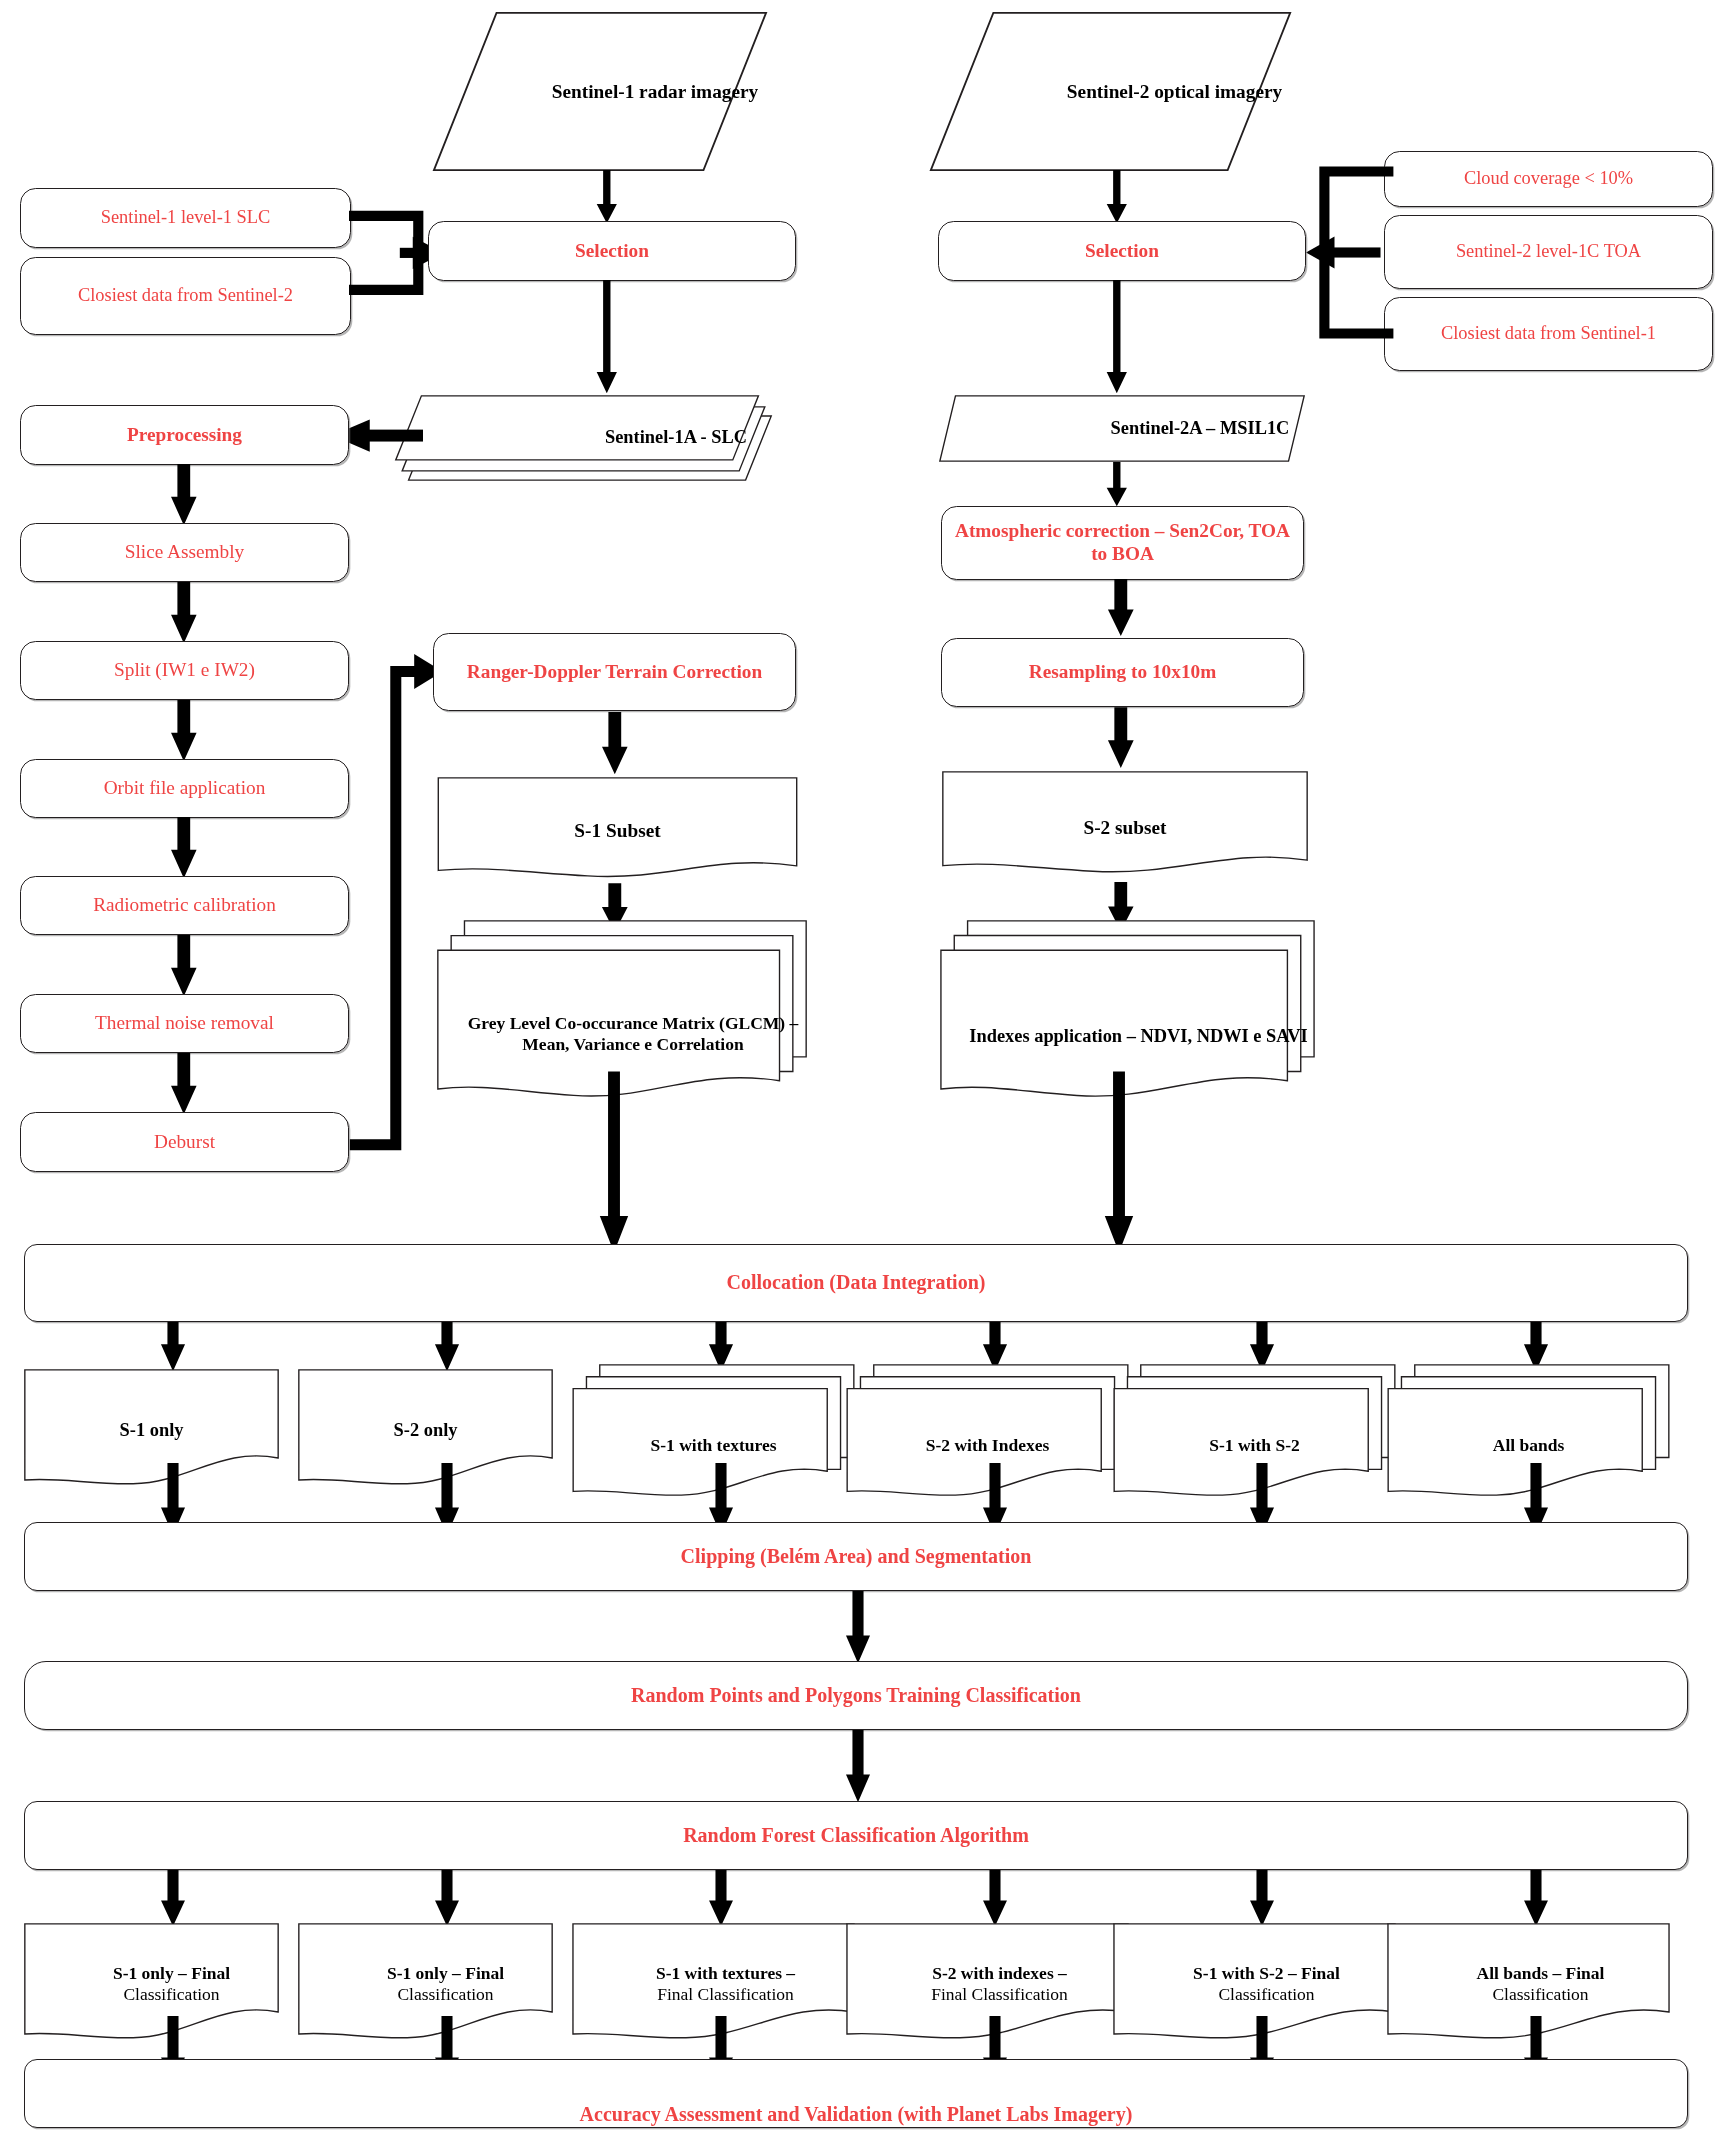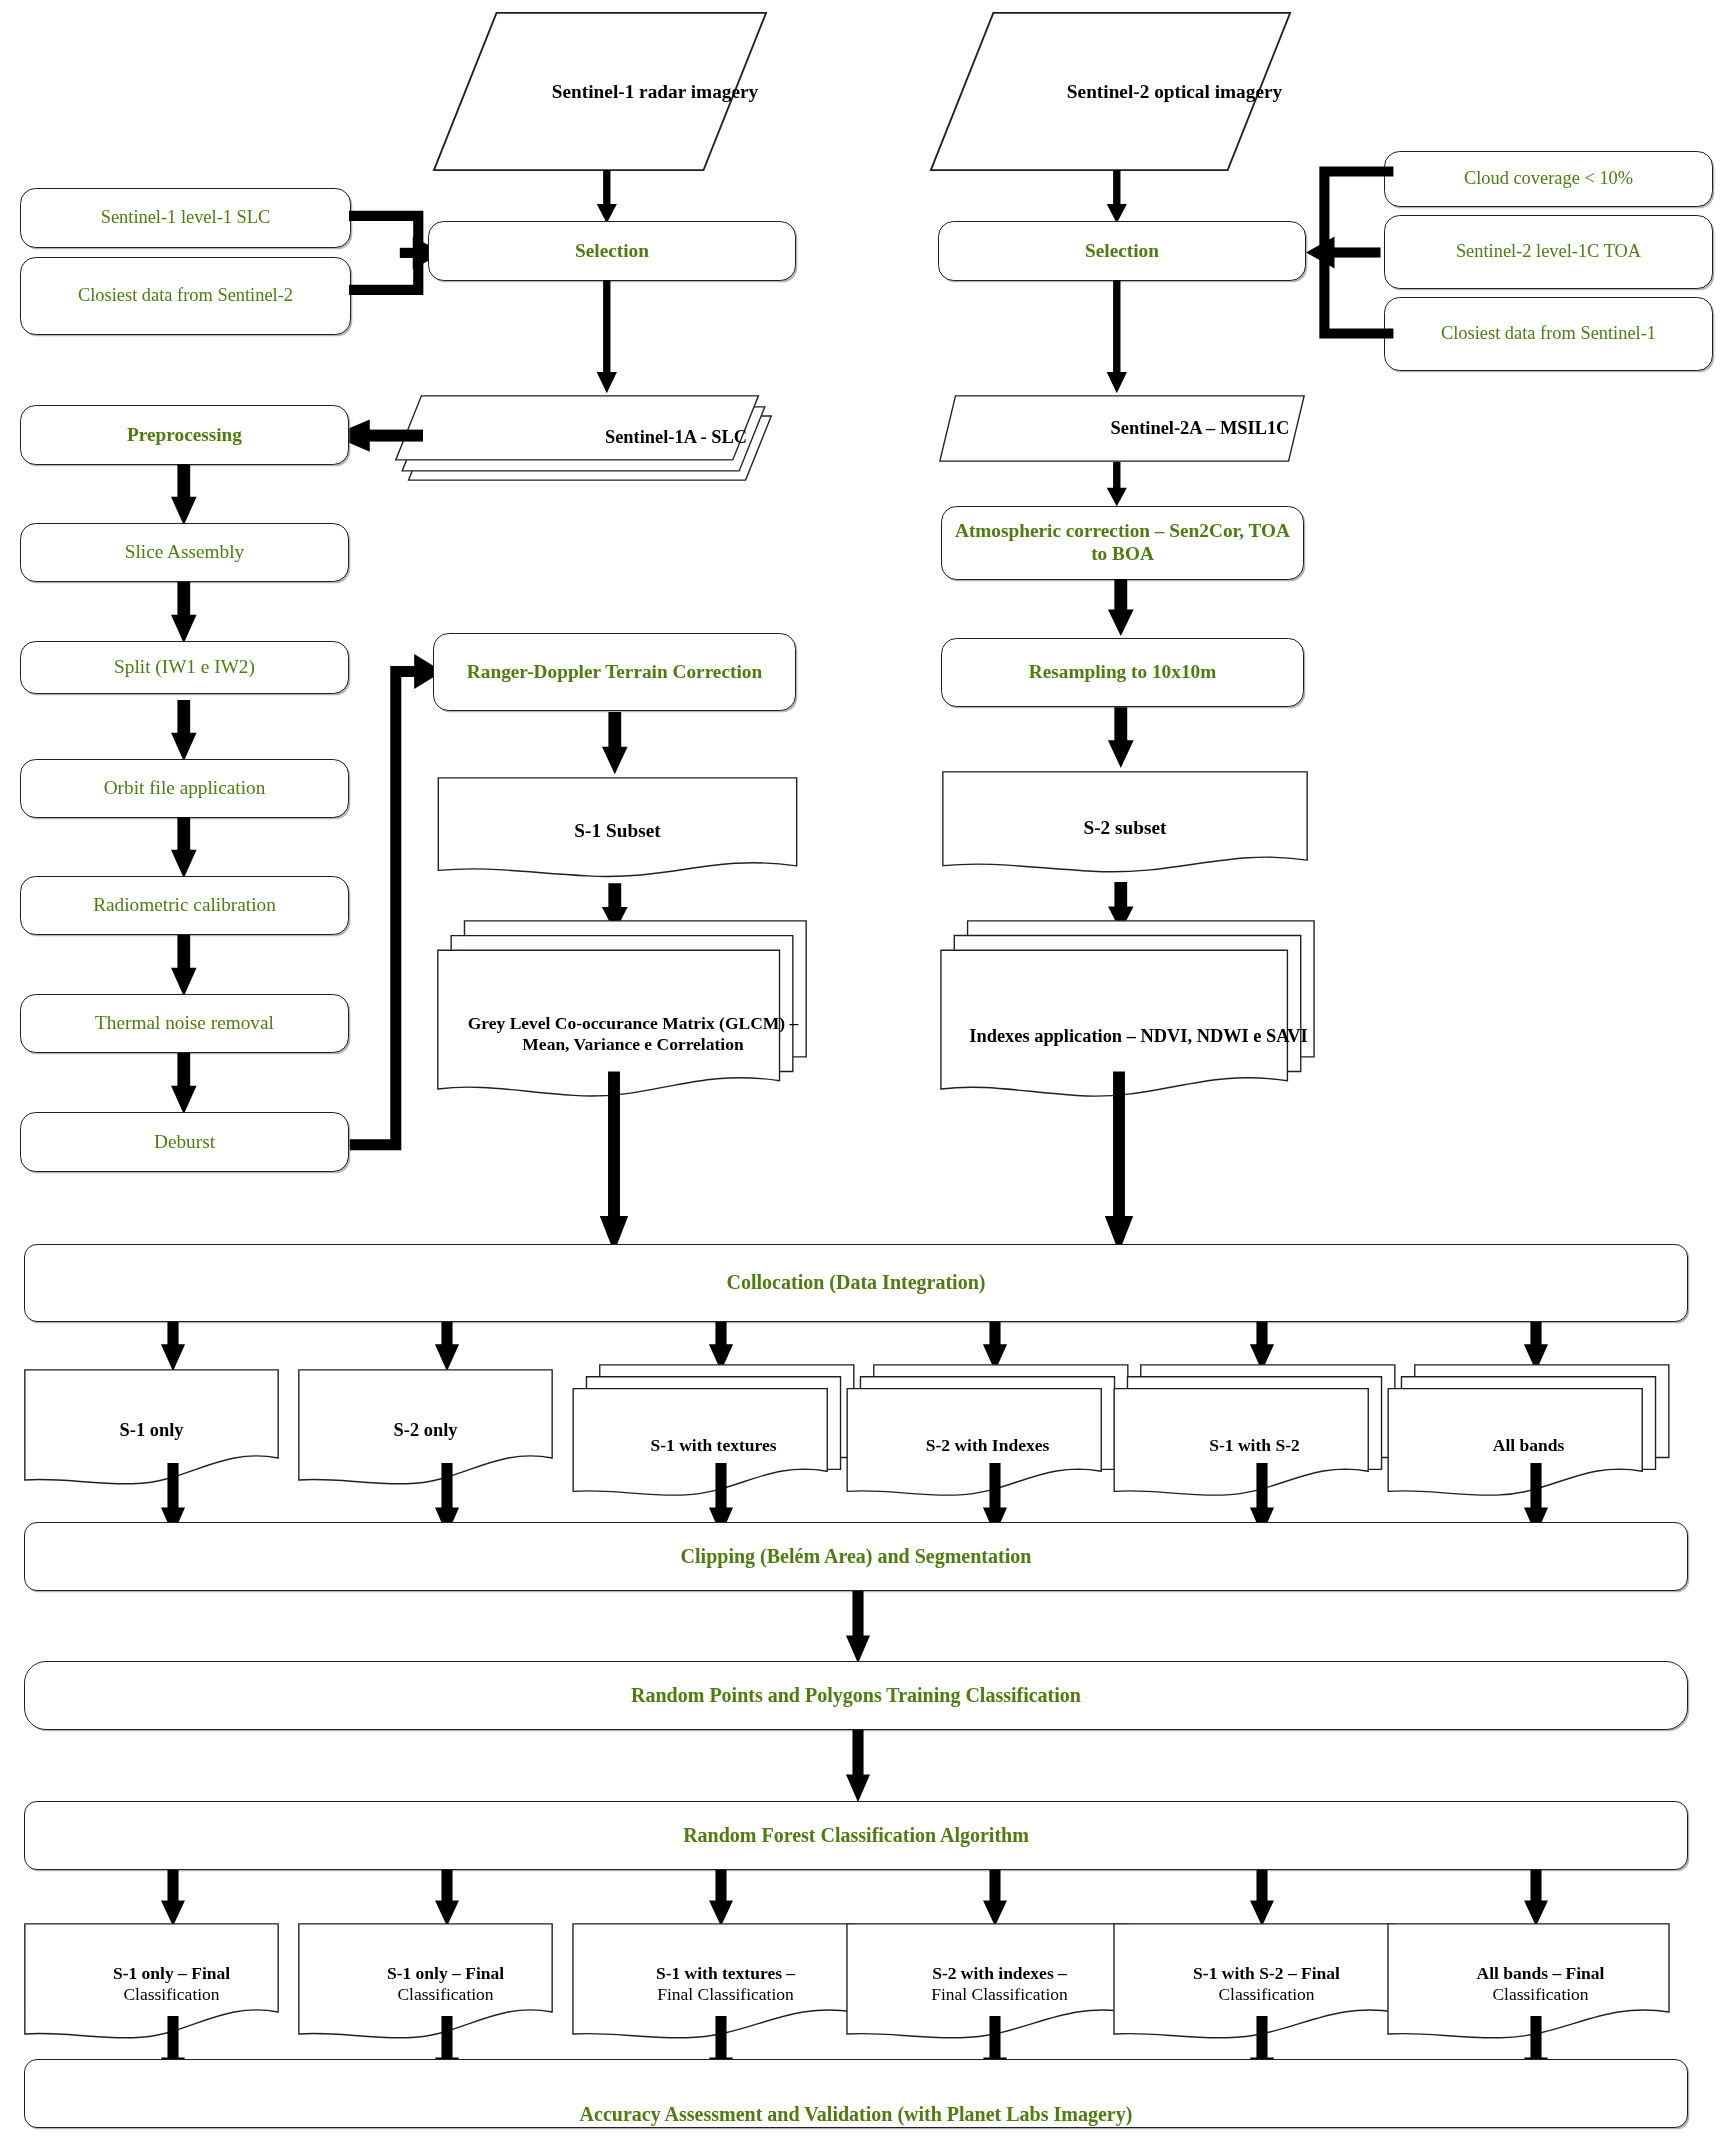--- a/index.html
+++ b/index.html
@@ -1,21 +1,21 @@
 <!DOCTYPE html>
 <html style="font-size:7.4px"><head>
 <meta charset="utf-8">
 <style>
   html,body{margin:0;padding:0;background:#ffffff;}
   body{font-family:"Liberation Serif", serif;}
   #stage{position:relative;width:1732px;height:2140px;background:#fff;overflow:hidden;}
 
   
   .node{position:absolute;box-sizing:border-box;display:flex;align-items:center;
-        justify-content:center;text-align:center;color:#4d7c0f;line-height:1.18;}
+        justify-content:center;text-align:center;color:#ef4444;line-height:1.18;}
 
   
   .rrect{background:#fff;border:1.4px solid #231f20;border-radius:15.6px;
          box-shadow:1.8px 1.8px 0 -0.5px rgba(120,120,120,.55);}
 
   
   .band{background:#fff;border:1.4px solid #231f20;border-radius:13px;
         box-shadow:1.8px 1.8px 0 -0.5px rgba(120,120,120,.55);}
 
   .txt{padding:0 8.3px;display:block;}
@@ -166,21 +166,21 @@
   </div>
   <div class="node rrect fs42" style="left:20px;top:523px;width:329px;height:59px;">
     <span class="txt">Slice Assembly</span>
   </div>
 
   <div class="conn" style="left:170px;top:582px;">
     <svg width="27.6" height="63" viewBox="0 0 60 138">
         <path d="M16,0 L44,0 L44,72 L58,72 L30,134 L2,72 L16,72 Z" fill="#000"></path>
       </svg>
   </div>
-  <div class="node rrect fs42" style="left:20px;top:641px;width:329px;height:53px;">
+  <div class="node rrect fs42" style="left:20px;top:641px;width:329px;height:59px;">
     <span class="txt">Split (IW1 e IW2)</span>
   </div>
 
   <div class="conn" style="left:170px;top:700px;">
     <svg width="27.6" height="63" viewBox="0 0 60 138">
         <path d="M16,0 L44,0 L44,72 L58,72 L30,134 L2,72 L16,72 Z" fill="#000"></path>
       </svg>
   </div>
   <div class="node rrect fs42" style="left:20px;top:759px;width:329px;height:59px;">
     <span class="txt">Orbit file application</span>

